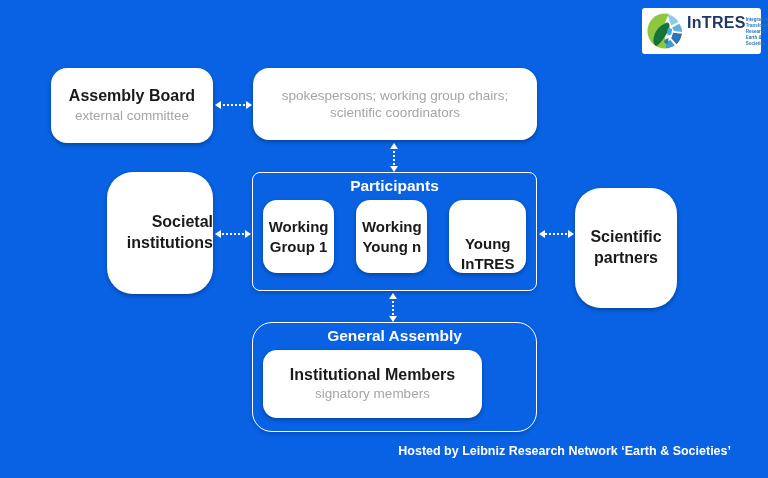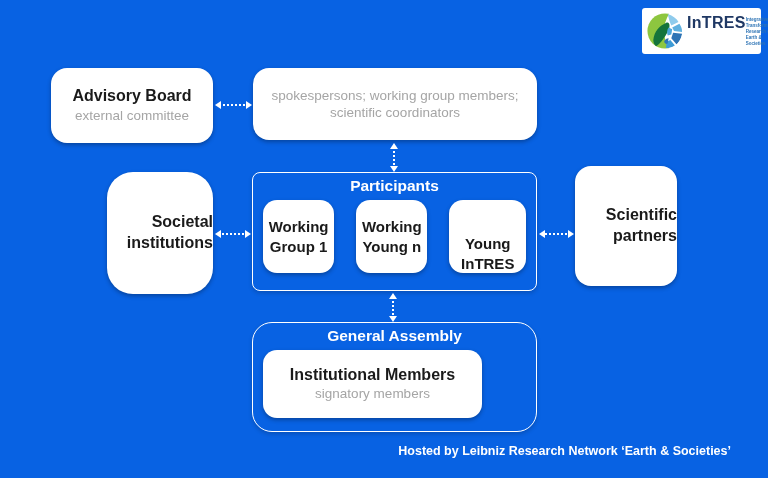--- a/index.html
+++ b/index.html
@@ -35,21 +35,21 @@
     font-size: 13.5px;
     color: #A5A5A5;
     line-height: 1.25;
     margin-top: 1px;
   }
 
   .advisory   { left: 51px;  top: 68px;  width: 162px; height: 75px;  border-radius: 16px; }
   .steering   { left: 253px; top: 68px;  width: 284px; height: 72px;  border-radius: 16px; }
   .steering .subtitle { width: 252px; }
   .societal   { left: 107px; top: 172px; width: 106px; height: 122px; border-radius: 26px; text-align: right; }
-  .scientific { left: 575px; top: 166px; width: 102px; height: 120px; border-radius: 16px; text-align: right; }
+  .scientific { left: 575px; top: 188px; width: 102px; height: 120px; border-radius: 26px; }
 
   
   .group {
     position: absolute;
     border: 1.5px solid #ffffff;
     box-shadow: 0 2px 4px rgba(0,0,0,0.18);
   }
   .group-title {
     color: #ffffff;
     font-weight: bold;
@@ -180,26 +180,26 @@
     <div class="logo-textcol">
       <div class="logo-name">InTRES</div>
       <div class="logo-tagline">
         <span>Integrative and Transformative</span><br>
         <span>Research on Earth &amp; Societies</span>
       </div>
     </div>
   </div>
 
   <div class="card advisory">
-    <div class="title">Advisory Board</div>
+    <div class="title">Assembly Board</div>
     <div class="subtitle">external committee</div>
   </div>
 
   <div class="card steering">
-    <div class="subtitle">spokespersons; working group members; scientific coordinators</div>
+    <div class="subtitle">spokespersons; working group chairs; scientific coordinators</div>
   </div>
 
   <div class="card societal">
     <div class="title">Societal institutions</div>
   </div>
 
   <div class="group participants">
     <div class="group-title">Participants</div>
     <div class="participants-row">
       <div class="card wg-card">

